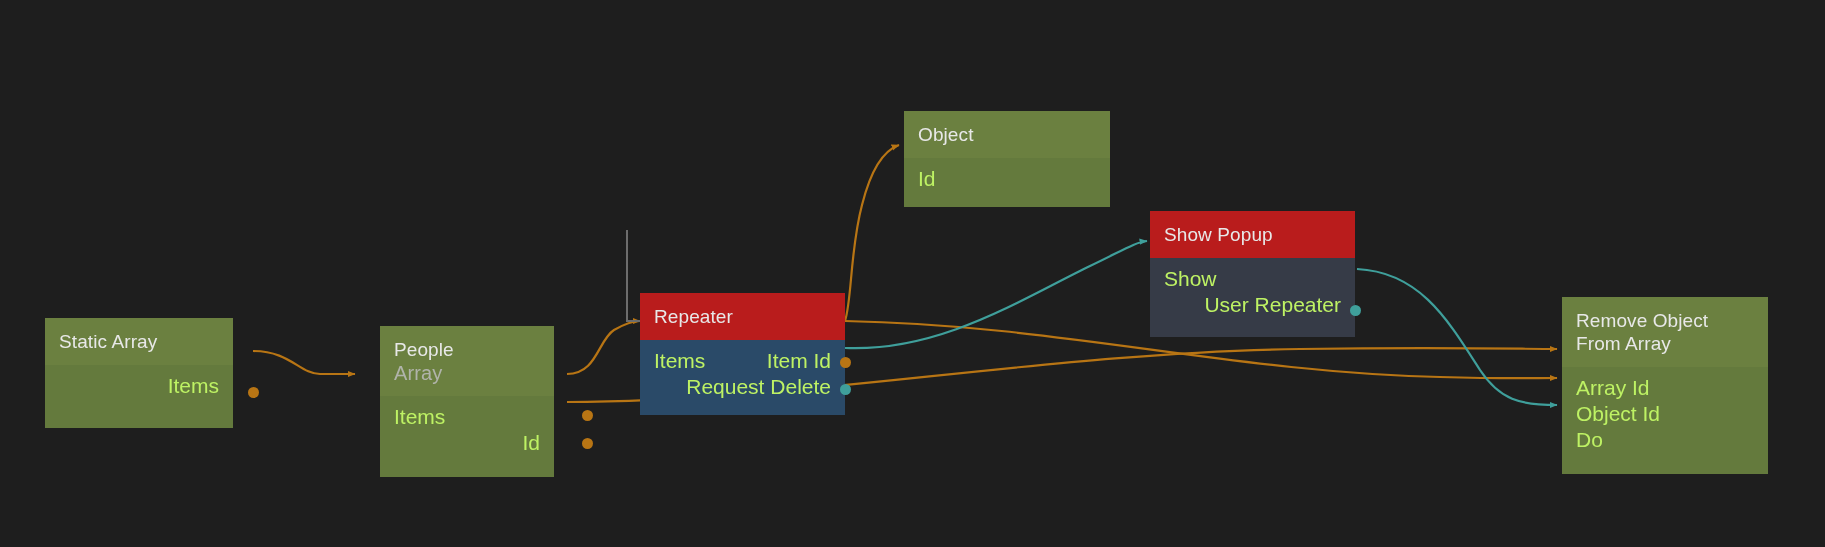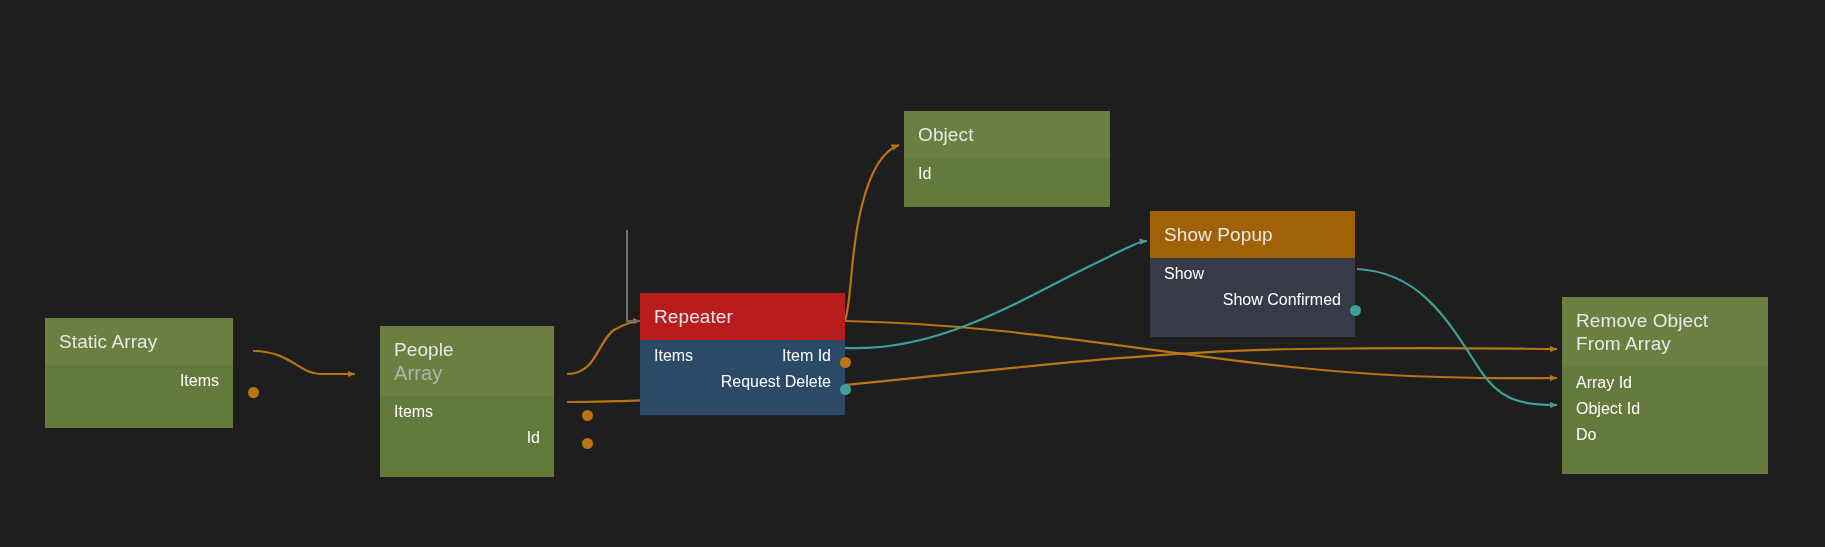--- a/index.html
+++ b/index.html
@@ -42,35 +42,35 @@
     line-height: 1.25;
   }
   .node-body {
     padding: 7px 0 12px 0;
     position: relative;
   }
   .port-row {
     position: relative;
     height: 26px;
     display: flex;
-    align-items: flex-start;
-    font-size: 16px;
-    color: #ffffff;
+    align-items: flex-end;
+    font-size: 21px;
+    color: #bef264;
   }
   .port-row.in { justify-content: flex-start; padding-left: 14px; }
   .port-row.out { justify-content: flex-end; padding-right: 14px; }
 
   
   .green .node-header { background: #6b8040; }
   .green .node-body   { background: #647a3d; }
   
   .blue .node-header  { background: #b91c1c; }
   .blue .node-body    { background: #2a4a68; }
   
-  .slate .node-header { background: #a16207; }
+  .slate .node-header { background: #b91c1c; }
   .slate .node-body   { background: #363b47; }
   
   .group-node .node-header { background: #2b5277; }
 
   .group-bracket {
     position: absolute;
     border-left: 2px solid #6d6d6d;
     border-bottom: 2px solid #6d6d6d;
   }
   .dot {
@@ -165,21 +165,21 @@
     </div>
   </div>
 
   <div class="node slate" style="left:1150px; top:170px; width:205px;">
     <div class="node-header">Show Popup</div>
     <div class="node-body" style="padding-bottom:20px;">
       <div class="port-row in">
         <span>Show</span>
       </div>
       <div class="port-row out">
-        <span>Show Confirmed</span>
+        <span>User Repeater</span>
       </div>
     </div>
     <span class="dot teal" style="left:199.5px; top:93.5px;"></span>
   </div>
 
   <div class="node green" style="left:1562px; top:256px; width:206px;">
     <div class="node-header" style="padding-right:22px;">Remove Object From Array</div>
     <div class="node-body" style="padding-bottom:22px;">
       <div class="port-row in">
         <span>Array Id</span>

